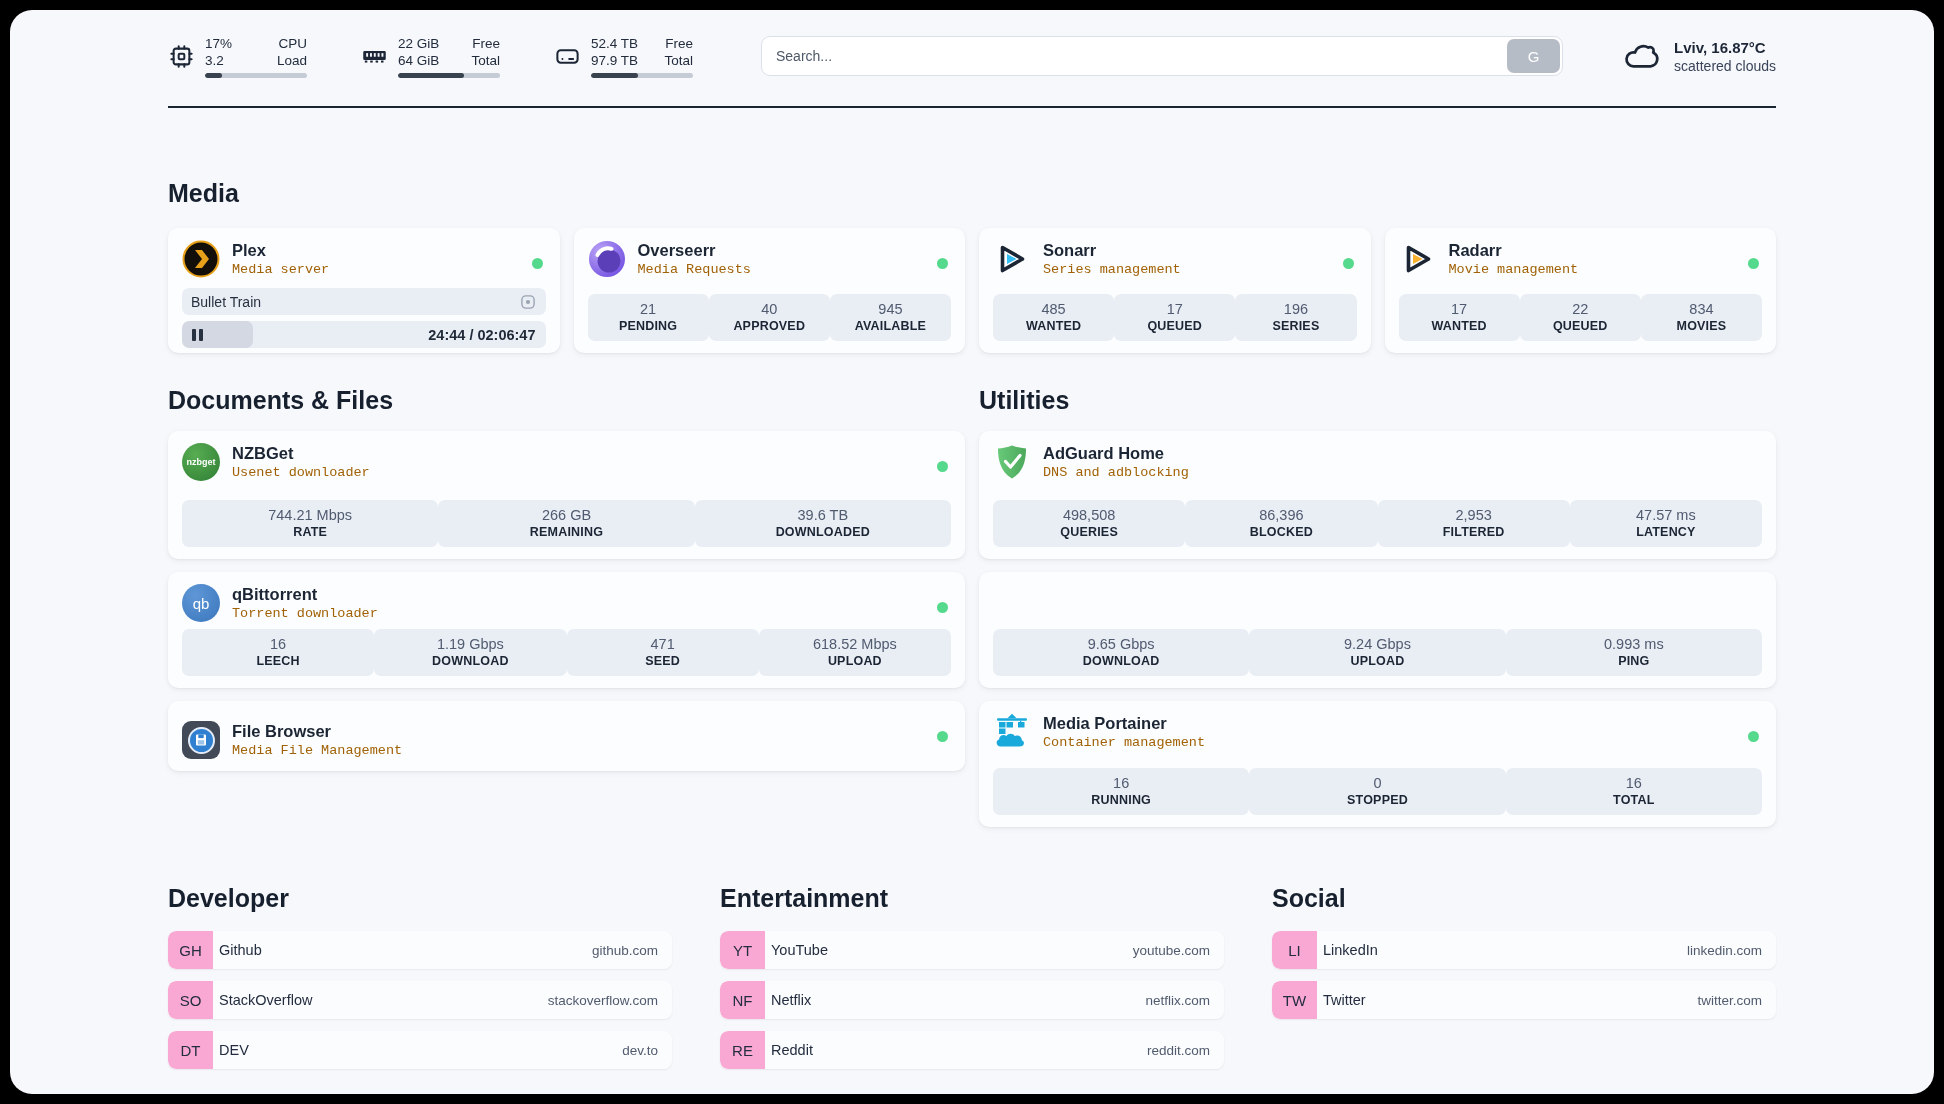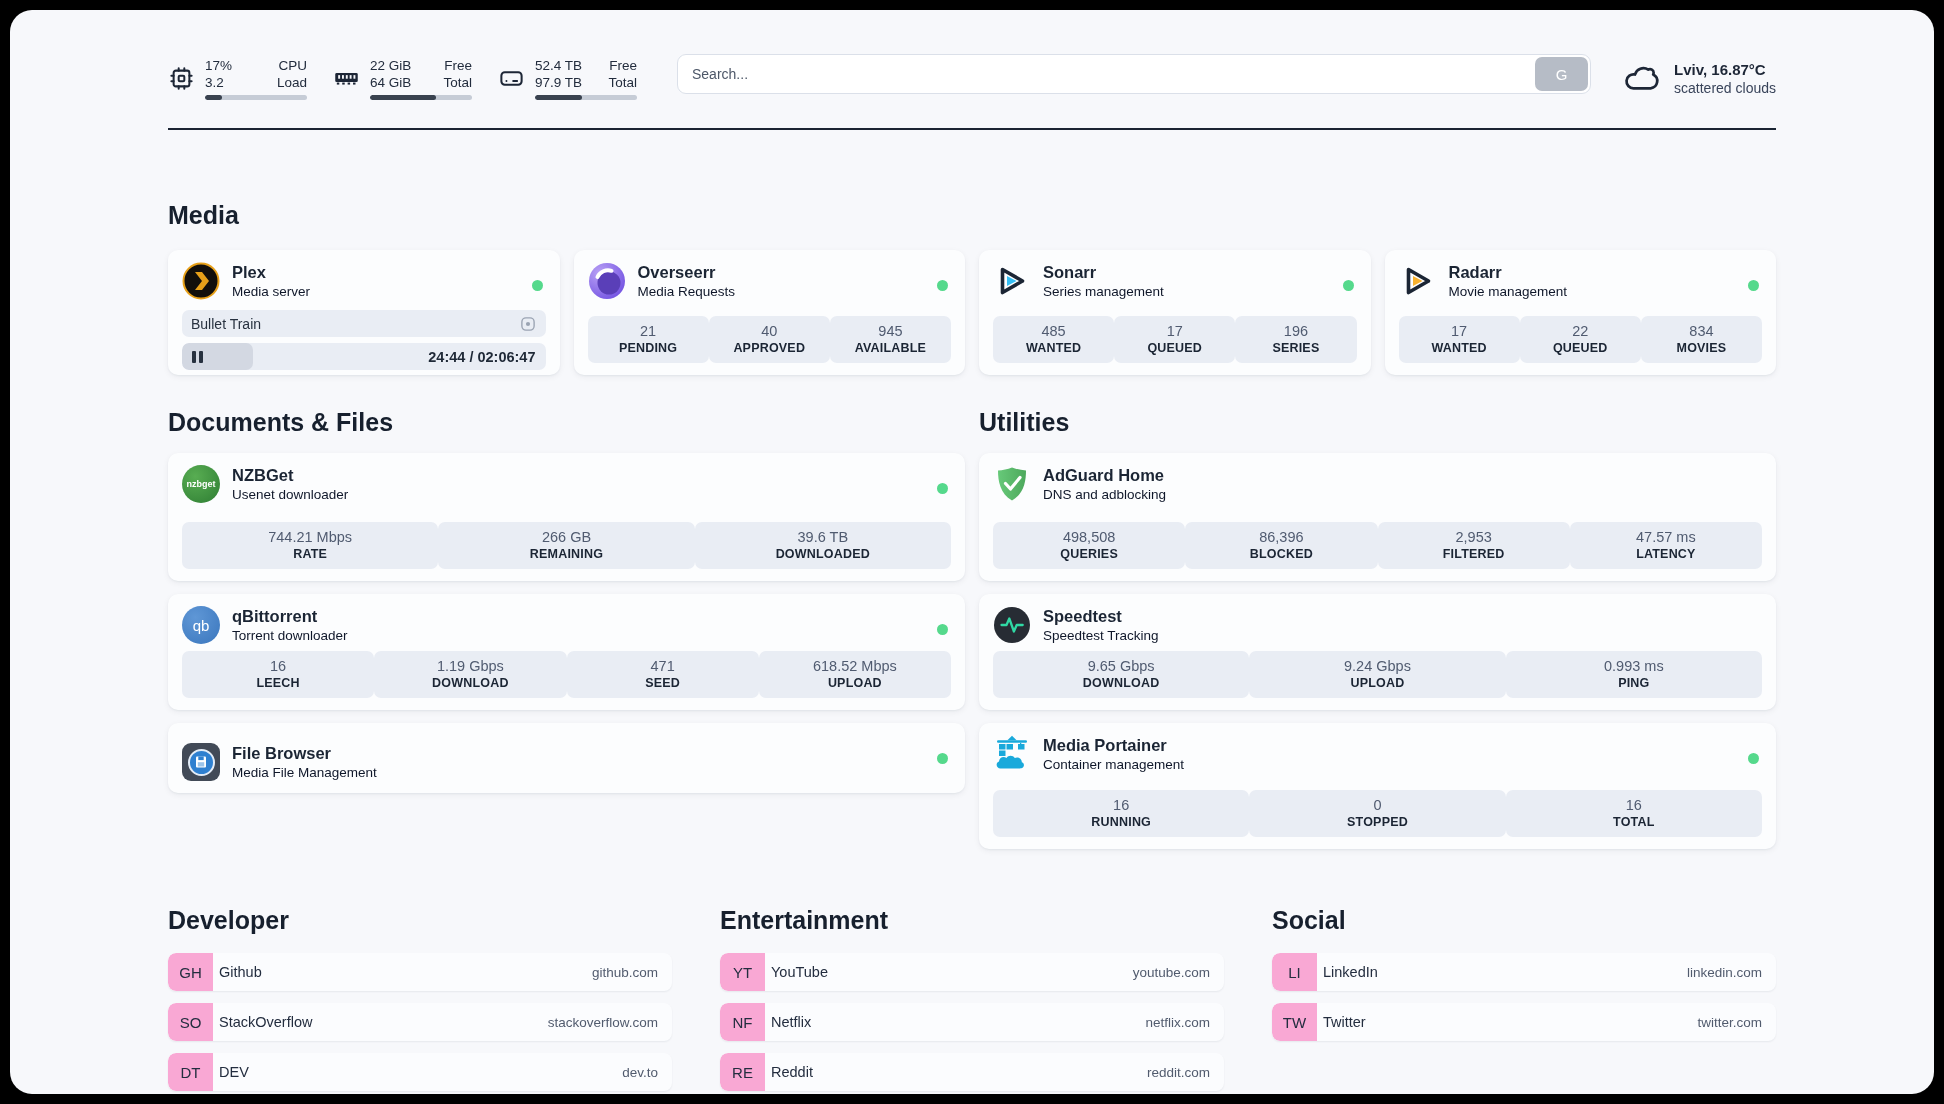--- a/index.html
+++ b/index.html
@@ -1,21 +1,21 @@
 <!DOCTYPE html>
 <html><head>
 <meta charset="utf-8">
 <style>
   * { box-sizing: border-box; }
   body { margin:0; width:1944px; height:1104px; background:#000; font-family:"Liberation Sans", sans-serif; }
   .page { position:absolute; left:10px; top:10px; width:1924px; height:1084px; background:#f7f8fb; border-radius:22px; overflow:hidden; }
   .content { padding:0 158px; }
 
   
-  .topbar { display:flex; margin-top:44px; height:48px; }
+  .topbar { display:flex; align-items:center; margin-top:22px; height:48px;gap:28px; }
   .res { display:flex; align-items:center; gap:10px; margin-right:26px; }
   .res-icon { width:27px; height:27px; color:#1d2636; flex:0 0 27px; }
   .res-body { width:102px; }
   .res-row { display:flex; justify-content:space-between; font-size:13.5px; color:#222c3d; line-height:17px; font-weight:500; }
   .bar { height:5px; background:#c6ccd6; border-radius:3px; margin-top:4px; overflow:hidden; }
   .fill { height:100%; background:#39424f; border-radius:3px; }
 
   .search-wrap { flex:1; position:relative; margin:0 32px 0 14px; height:40px; }
   .search { width:100%; height:100%; border:1px solid #dbe0e9; border-radius:9px; background:#fff; padding:0 66px 0 14px; font-size:14px; color:#2a3446; outline:none; font-family:inherit; }
   .search::placeholder { color:#4d5768; }
@@ -37,21 +37,21 @@
           box-shadow:0 1px 2px rgba(20,30,50,.05), 0 2px 6px rgba(20,30,50,.06); }
   .h-media { height:125px; }
   .h-nzb, .h-ag { height:128px; }
   .h-qb, .h-sp { height:116px; }
   .h-fb { height:70px; display:flex; align-items:flex-end; }
   .h-pt { height:126px; }
 
   .card-head { display:flex; align-items:center; gap:12px; }
   .appicon { width:38px; height:38px; flex:0 0 38px; display:flex; align-items:center; justify-content:center; }
   .c-title { font-size:16.5px; font-weight:600; color:#1b2534; line-height:20px; }
-  .c-desc { font-size:13.5px; color:#0f172a; line-height:17px; margin-top:1px; }
+  .c-desc { font-size:13.5px; color:#a16207; line-height:17px; margin-top:1px;font-family:Liberation Mono, monospace; }
   .dot { position:absolute; top:30px; right:17px; width:11px; height:11px; border-radius:50%; background:#55d98c; }
 
   .stats { position:absolute; left:14px; right:14px; bottom:12px; display:flex; gap:0; }
   .stat { flex:1; background:#e9edf4; border-radius:7px; text-align:center; padding:7px 4px 8px; }
   .stat-v { font-size:14.5px; color:#505b70; }
   .stat-l { font-size:12.5px; font-weight:700; color:#1b2534; margin-top:2px; letter-spacing:.2px; }
 
   
   .track { margin-top:10px; background:#e9edf4; border-radius:7px; height:27px; display:flex; align-items:center; justify-content:space-between; padding:4px 9px; font-size:14px; color:#27313f;gap:20px; }
   .player { margin-top:6px; position:relative; background:#e9edf4; border-radius:7px; height:27px; overflow:hidden; }
@@ -430,32 +430,20 @@
                 <div class="stat-l">FILTERED</div>
               </div>
           <div class="stat">
                 <div class="stat-v">47.57 ms</div>
                 <div class="stat-l">LATENCY</div>
               </div>
         </div>
       </div>
 
       <div class="card h-sp">
-        <div class="card-head">
-          <div class="appicon ic-sp">
-            <svg viewBox="0 0 38 38">
-                  <circle cx="19" cy="19" r="18" fill="#272c34"></circle>
-                  <path d="M8.5 19h5l2.8-6.5 4.6 13 2.8-6.5h6" stroke="#30d9a4" stroke-width="2.3" fill="none" stroke-linecap="round" stroke-linejoin="round"></path>
-                </svg>
-          </div>
-          <div>
-            <div class="c-title">Speedtest</div>
-            <div class="c-desc">Speedtest Tracking</div>
-          </div>
-        </div>
         <div class="stats">
           <div class="stat">
                 <div class="stat-v">9.65 Gbps</div>
                 <div class="stat-l">DOWNLOAD</div>
               </div>
           <div class="stat">
                 <div class="stat-v">9.24 Gbps</div>
                 <div class="stat-l">UPLOAD</div>
               </div>
           <div class="stat">

